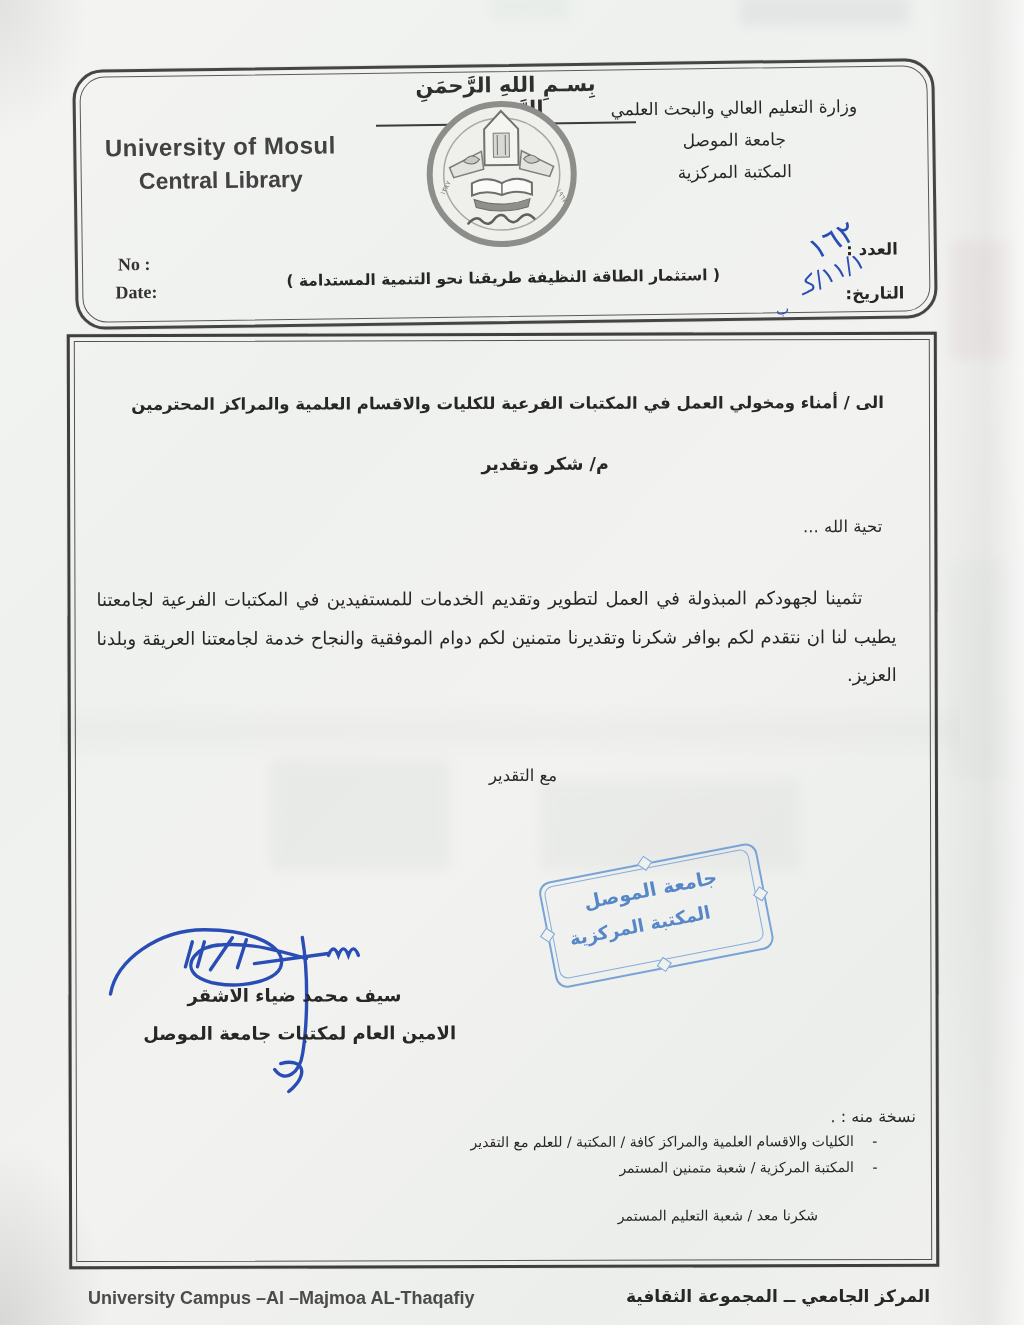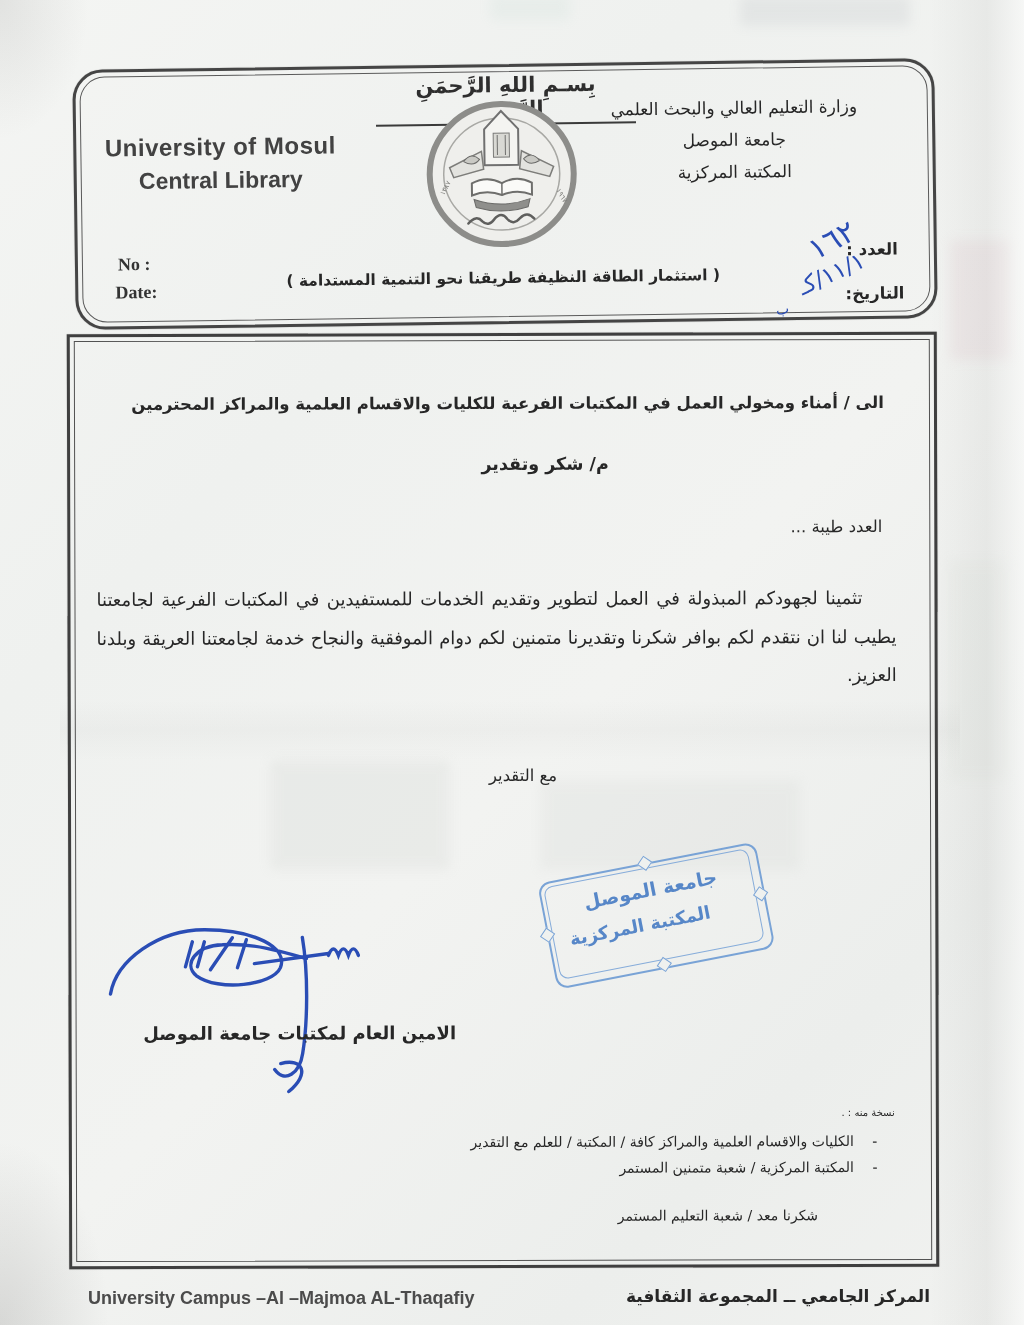--- a/index.html
+++ b/index.html
@@ -100,43 +100,44 @@
     <div class="abs hand ar" style="right:146px;top:238px;font-size:14px;transform:rotate(-10deg);">ب</div>
   </div>
 
   <div id="body-box" class="abs">
     <div class="inner"></div>
 
     <div class="abs ar bold" style="right:50px;top:58px;width:780px;text-align:right;font-size:16.5px;">الى /  أمناء ومخولي العمل في المكتبات الفرعية للكليات والاقسام العلمية والمراكز المحترمين</div>
 
     <div class="abs ar bold" style="left:355px;top:118px;width:240px;text-align:center;font-size:17.5px;">م/ شكر وتقدير</div>
 
-    <div class="abs ar" style="right:52px;top:182px;font-size:16.5px;">العدد طيبة ...</div>
+    <div class="abs ar" style="right:52px;top:182px;font-size:16.5px;">تحية الله ...</div>
 
     <div class="abs ar" style="right:38px;top:244px;width:800px;text-align:justify;font-size:18px;line-height:2.15;text-indent:34px;">تثمينا لجهودكم المبذولة في العمل لتطوير وتقديم الخدمات للمستفيدين في المكتبات الفرعية لجامعتنا يطيب لنا ان نتقدم لكم بوافر شكرنا وتقديرنا متمنين لكم دوام الموفقية والنجاح خدمة لجامعتنا العريقة  وبلدنا العزيز.</div>
 
     <div class="abs ar" style="left:418px;top:430px;font-size:16.5px;">مع التقدير</div>
 
     <svg class="abs" style="left:25px;top:575px;" width="330" height="200" viewBox="0 0 330 200">
       <g fill="none" stroke="#2a4db5" stroke-width="3.4" stroke-linecap="round">
         <path d="M14,82 C20,48 62,18 108,18 C158,18 192,36 184,56 C176,74 122,80 100,64 C86,52 100,34 126,33 C156,31 186,40 210,47"></path>
         <path d="M206,26 C212,62 211,112 206,142 C203,162 188,172 178,158"></path>
         <path d="M262,44 q-5,-13 -10,0 q-5,-13 -10,0 q-5,-13 -10,0"></path>
         <path d="M232,42 L158,52"></path>
         <path d="M150,28 L141,56"></path>
         <path d="M136,26 L114,58"></path>
         <path d="M108,30 L101,55"></path>
         <path d="M96,30 L89,55"></path>
         <path d="M184,152 C206,146 214,162 192,180"></path>
       </g>
     </svg>
 
+    <div class="abs ar bold" style="left:58px;top:648px;width:330px;text-align:center;font-size:18px;">سيف محمد ضياء الاشقر</div>
     <div class="abs ar bold" style="left:28px;top:686px;width:400px;text-align:center;font-size:18px;">الامين العام لمكتبات جامعة الموصل</div>
 
-    <div class="abs ar" style="right:41px;top:772px;font-size:10px;">نسخة منه : .</div>
+    <div class="abs ar" style="right:20px;top:772px;font-size:16px;">نسخة منه : .</div>
     <div class="abs cc-item ar" style="right:54px;top:798px;width:560px;font-size:14px;">
       <span class="dash">-</span>
       <span>الكليات والاقسام العلمية والمراكز كافة / المكتبة / للعلم مع التقدير</span>
     </div>
     <div class="abs cc-item ar" style="right:54px;top:824px;width:560px;font-size:14px;">
       <span class="dash">-</span>
       <span>المكتبة المركزية / شعبة متمنين المستمر</span>
     </div>
 
     <div class="abs ar" style="right:118px;top:872px;font-size:14px;">شكرنا معد / شعبة التعليم المستمر</div>

